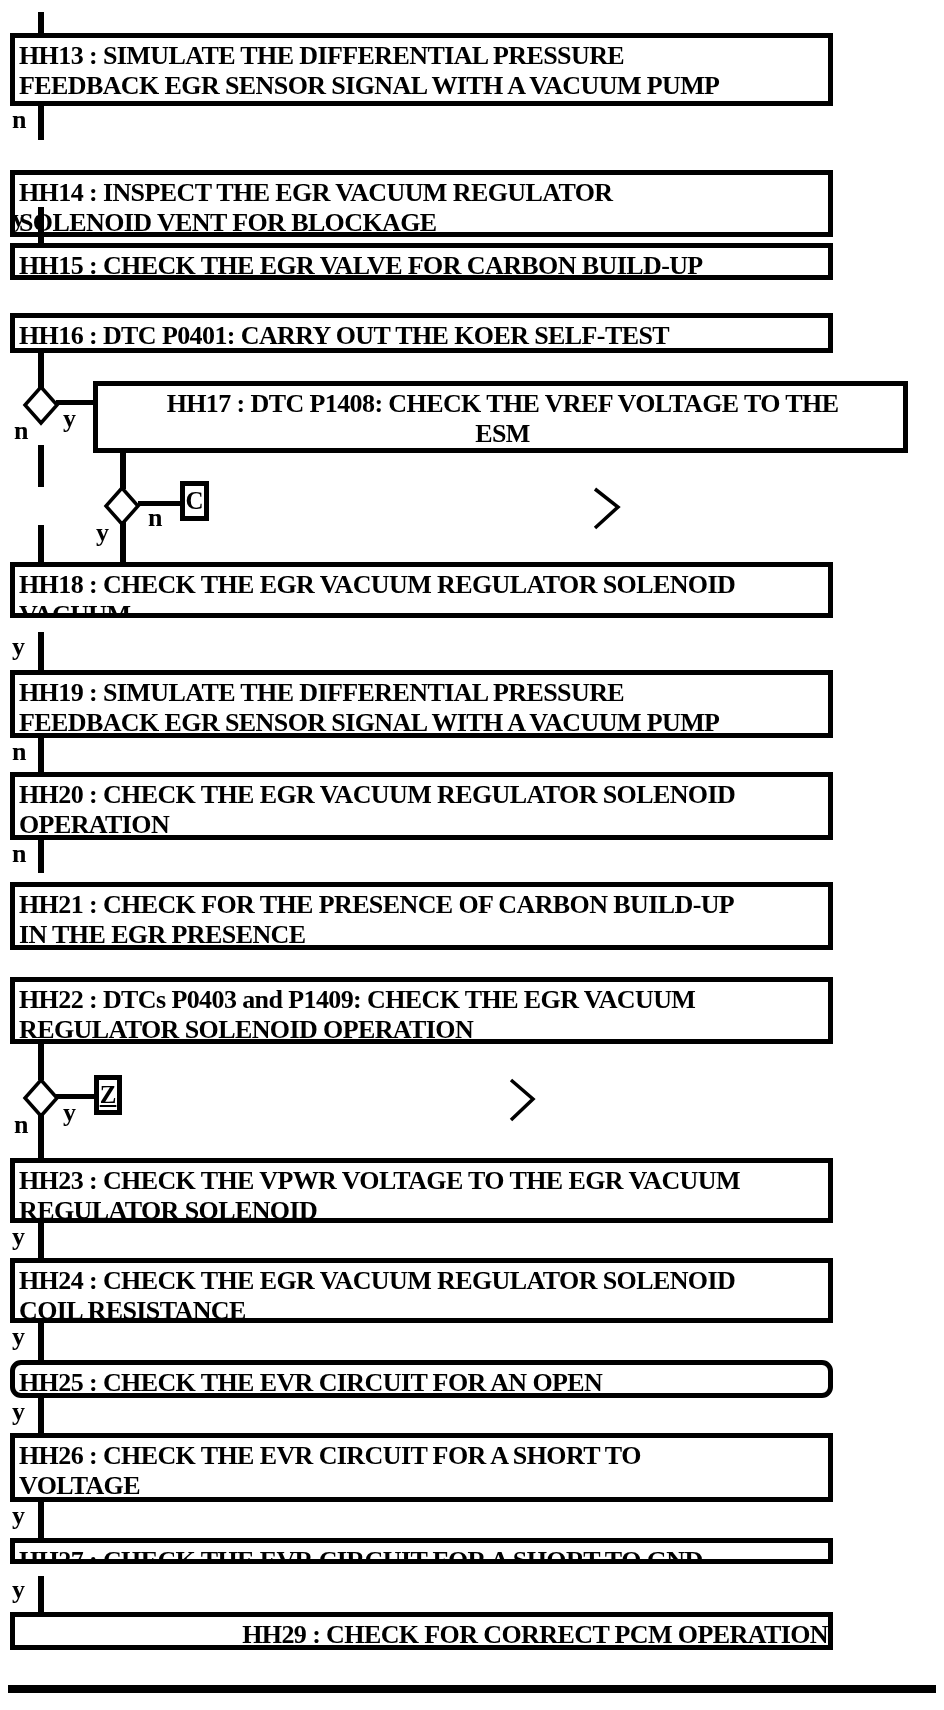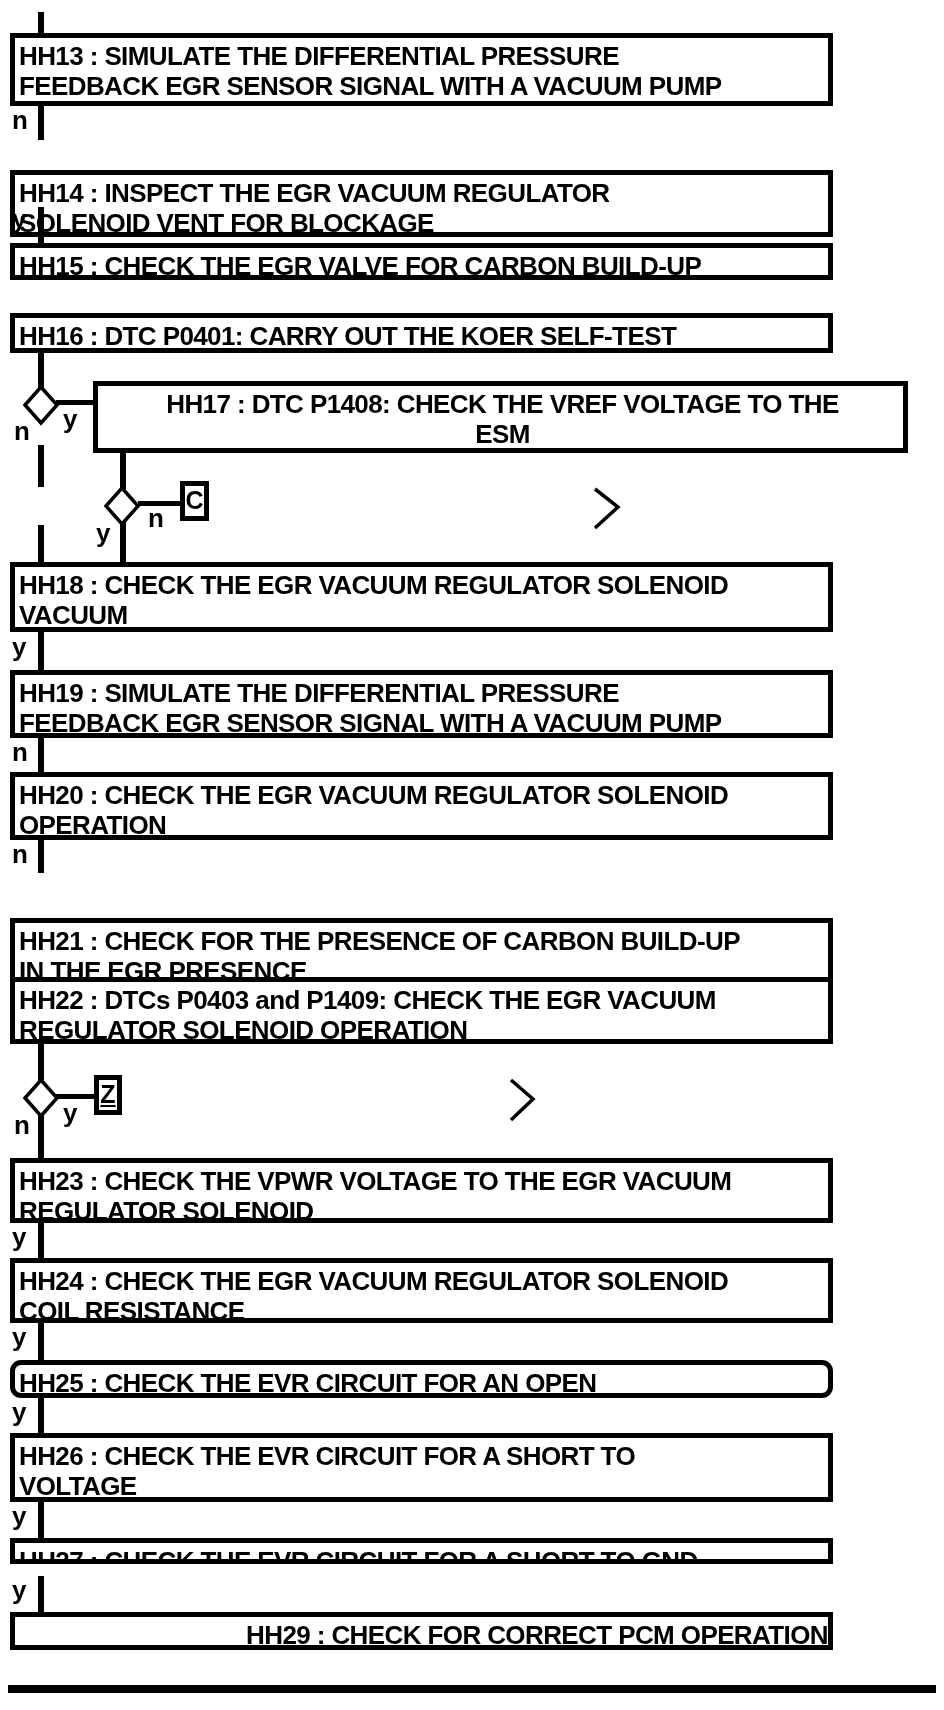--- a/index.html
+++ b/index.html
@@ -1,18 +1,18 @@
 <!DOCTYPE html>
 <html><head>
 <meta charset="utf-8">
 <style>
   html,body{margin:0;padding:0;background:#ffffff;}
   .stage{
     position:relative;width:944px;height:1710px;background:#ffffff;
-    font-family:Liberation Sans, sans-serif;color:#000;overflow:hidden;
+    font-family:Liberation Serif, serif;color:#000;overflow:hidden;
   }
   .box{
     position:absolute;left:10px;width:823px;box-sizing:border-box;
     border:5px solid #000;background:#fff;
     padding:3px 0 0 4px;
     font-weight:bold;font-size:26px;line-height:30px;letter-spacing:-0.6px;
     white-space:nowrap;overflow:hidden;
   }
   .bl{height:30px;}
   .vline{position:absolute;left:38px;width:6px;background:#000;}
@@ -90,42 +90,42 @@
   <div class="vline2" style="top:521px;height:41px;"></div>
 
   <div class="conn" style="left:180px;top:481px;width:29px;height:40px;">C</div>
 
   <div class="chev" style="left:590px;top:485px;">
     <svg width="34" height="46" viewBox="0 0 34 46">
         <polyline points="5,4 28,22 5,43" fill="none" stroke="#000" stroke-width="3.5"></polyline>
       </svg>
   </div>
 
-  <div class="box" style="top:562px;height:70px;">
+  <div class="box" style="top:562px;height:56px;">
     <div class="bl">HH18 : CHECK THE EGR VACUUM REGULATOR SOLENOID</div>
     <div class="bl">VACUUM</div>
   </div>
   <div class="vline" style="top:632px;height:38px;"></div>
   <div class="lbl" style="left:12px;top:634px;">y</div>
 
   <div class="box" style="top:670px;height:68px;">
     <div class="bl">HH19 : SIMULATE THE DIFFERENTIAL PRESSURE</div>
     <div class="bl">FEEDBACK EGR SENSOR SIGNAL WITH A VACUUM PUMP</div>
   </div>
   <div class="vline" style="top:738px;height:34px;"></div>
   <div class="lbl" style="left:12px;top:739px;">n</div>
 
   <div class="box" style="top:772px;height:68px;">
     <div class="bl">HH20 : CHECK THE EGR VACUUM REGULATOR SOLENOID</div>
     <div class="bl">OPERATION</div>
   </div>
   <div class="vline" style="top:840px;height:33px;"></div>
   <div class="lbl" style="left:12px;top:841px;">n</div>
 
-  <div class="box" style="top:918px;height:68px;">
+  <div class="box" style="top:882px;height:68px;">
     <div class="bl">HH21 : CHECK FOR THE PRESENCE OF CARBON BUILD-UP</div>
     <div class="bl">IN THE EGR PRESENCE</div>
   </div>
 
   <div class="box" style="top:977px;height:67px;">
     <div class="bl">HH22 : DTCs P0403 and P1409: CHECK THE EGR VACUUM</div>
     <div class="bl">REGULATOR SOLENOID OPERATION</div>
   </div>
   <div class="vline" style="top:1044px;height:36px;"></div>
 

